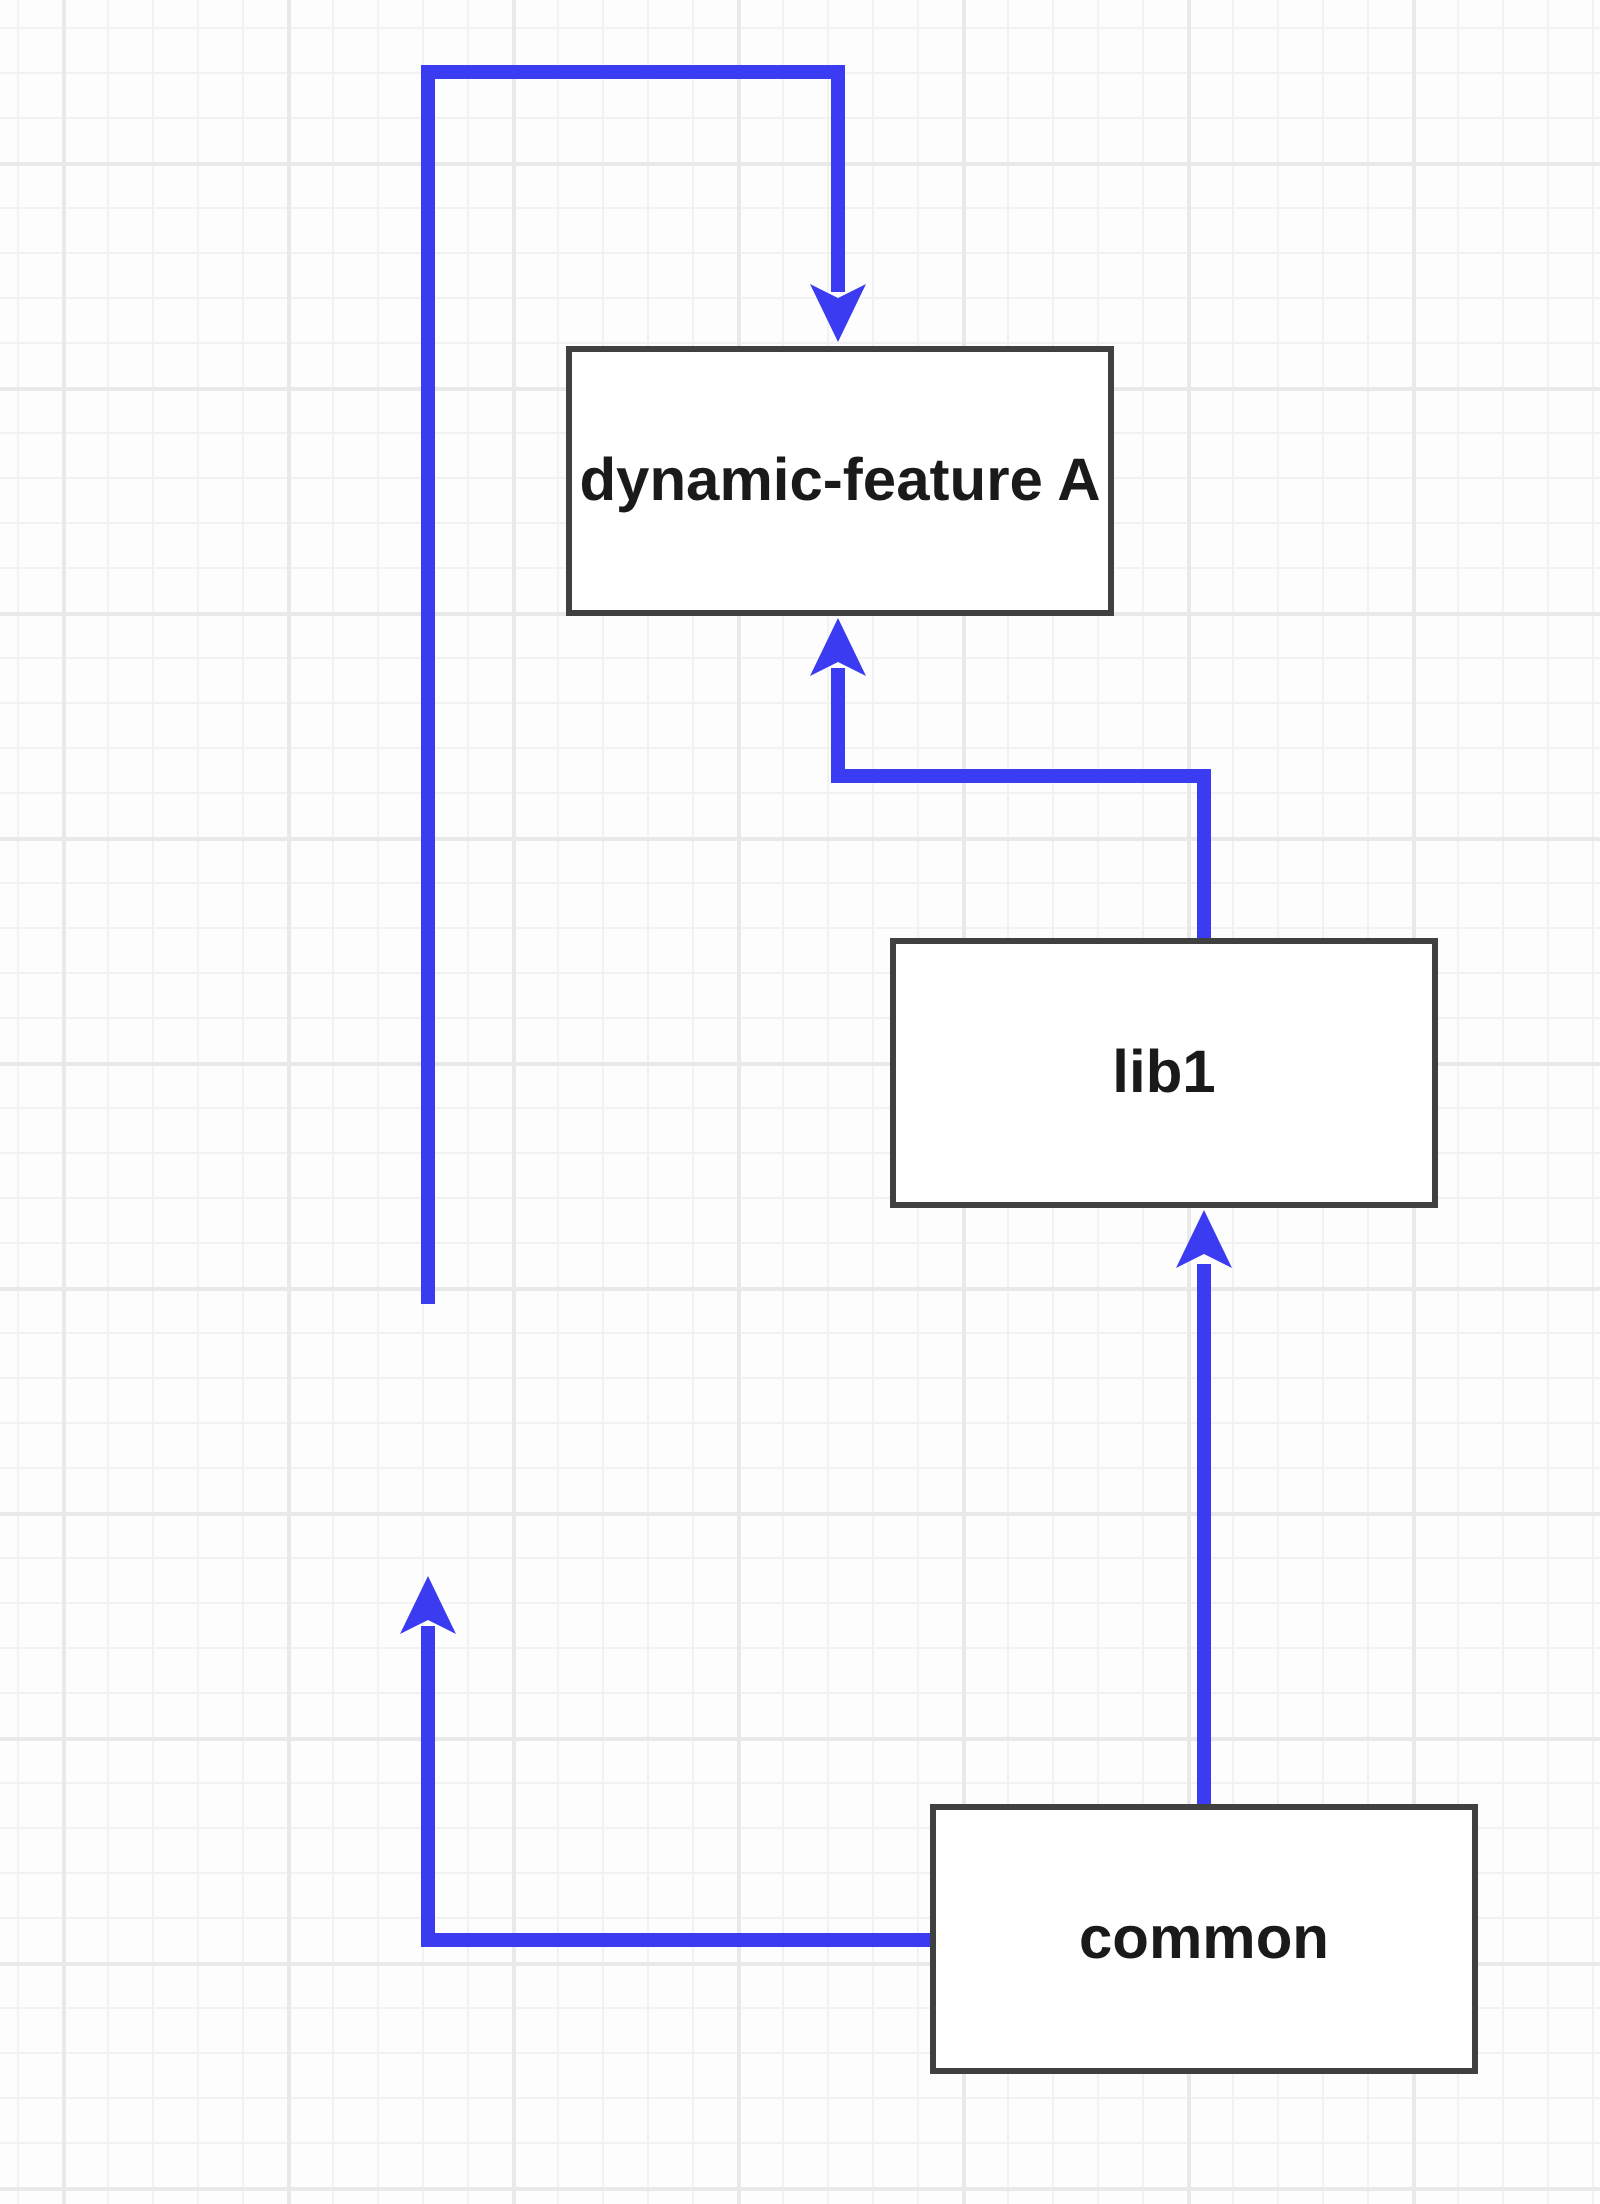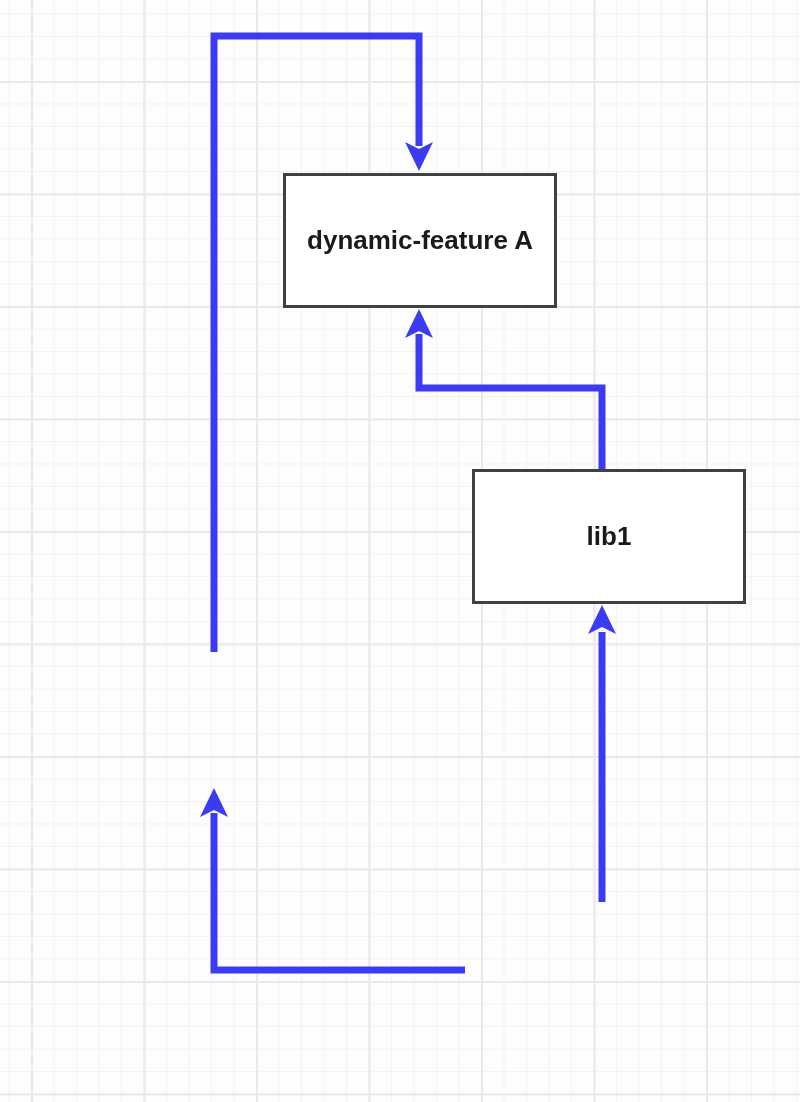--- a/index.html
+++ b/index.html
@@ -58,29 +58,29 @@
     width: 274px;
     height: 135px;
     background: var(--node-fill, #ffffff);
     border: 3px solid var(--node-border, #404040);
     display: flex;
     align-items: center;
     justify-content: center;
   }
 
   .node-label {
-    font-size: 26px;
+    font-size: 30px;
     font-weight: 700;
     color: var(--text, #1a1a1a);
     white-space: nowrap;
     letter-spacing: 0;
   }
 
   .node-dynamic-feature-a { left: 283px; top: 173px; }
-  .node-lib1             { left: 472px; top: 469px; }
+  .node-lib1             { left: 445px; top: 469px; }
   .node-app              { left: 77px;  top: 652px; }
   .node-common           { left: 465px; top: 902px; }
 </style>
 </head>
 <body>
 
 <div class="canvas">
 
   <svg class="edges-layer" viewBox="0 0 800 1102" xmlns="http://www.w3.org/2000/svg">
 
@@ -107,14 +107,17 @@
 
   <div class="node node-dynamic-feature-a">
     <span class="node-label">dynamic-feature A</span>
   </div>
 
   <div class="node node-lib1">
     <span class="node-label">lib1</span>
   </div>
 
 
+  <div class="node node-common">
+    <span class="node-label">common</span>
+  </div>
 
 </div>
 
 </body></html>

